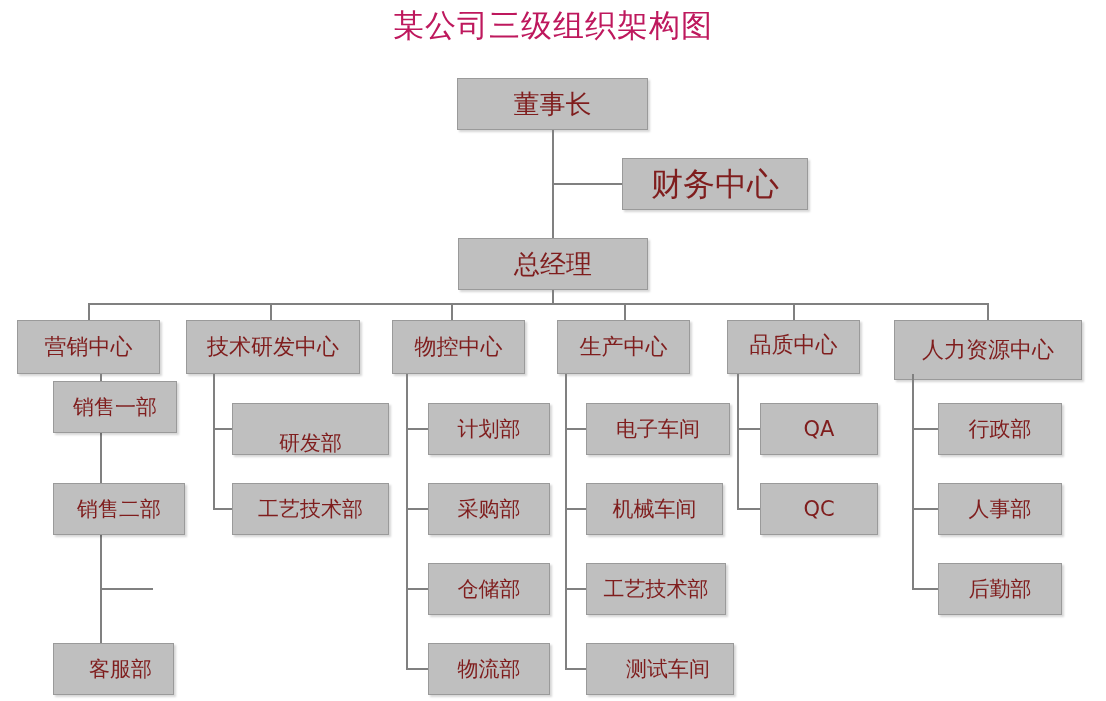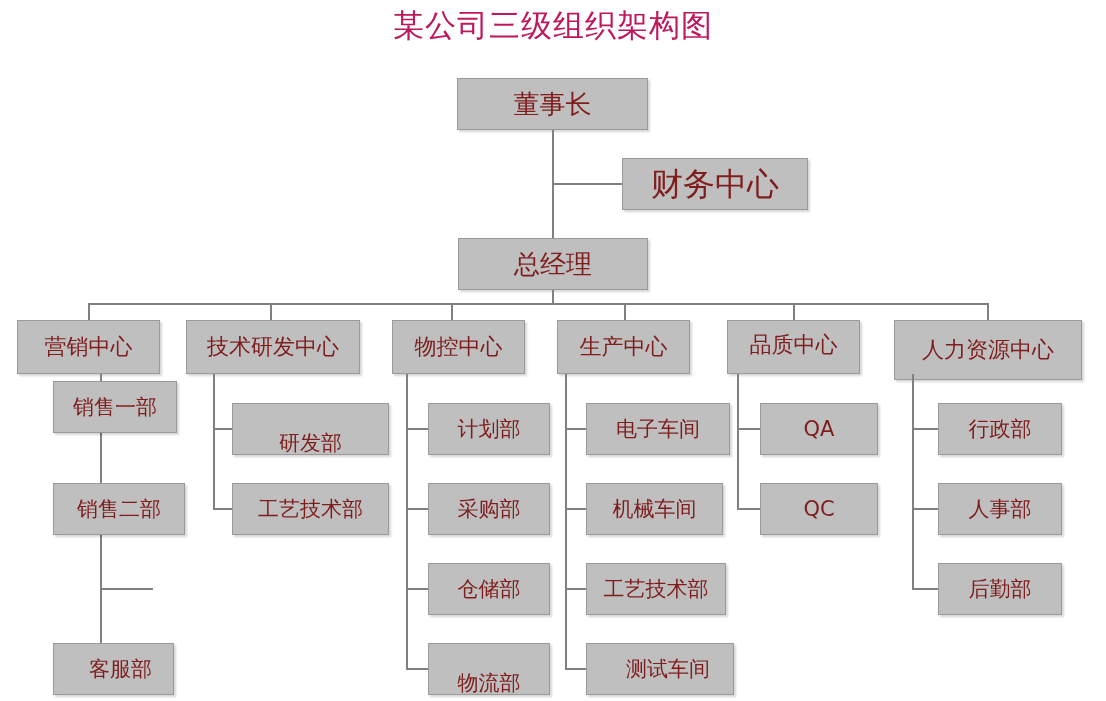--- a/index.html
+++ b/index.html
@@ -144,21 +144,21 @@
 
   <div class="node lvl4" style="left:428px; top:403px; width:122px; height:52px;">
     <span class="node-label">计划部</span>
   </div>
   <div class="node lvl4" style="left:428px; top:483px; width:122px; height:52px;">
     <span class="node-label">采购部</span>
   </div>
   <div class="node lvl4" style="left:428px; top:563px; width:122px; height:52px;">
     <span class="node-label">仓储部</span>
   </div>
-  <div class="node lvl4" style="left:428px; top:643px; width:122px; height:52px;align-items:flex-end;">
+  <div class="node lvl4" style="left:428px; top:643px; width:122px; height:52px;">
     <span class="node-label">物流部</span>
   </div>
 
   <div class="conn v" style="left:565px; top:374px; height:295px;"></div>
   <div class="conn h" style="left:565px; top:428px; width:21px;"></div>
   <div class="conn h" style="left:565px; top:508px; width:21px;"></div>
   <div class="conn h" style="left:565px; top:588px; width:21px;"></div>
   <div class="conn h" style="left:565px; top:668px; width:21px;"></div>
 
   <div class="node lvl4" style="left:586px; top:403px; width:144px; height:52px;">

